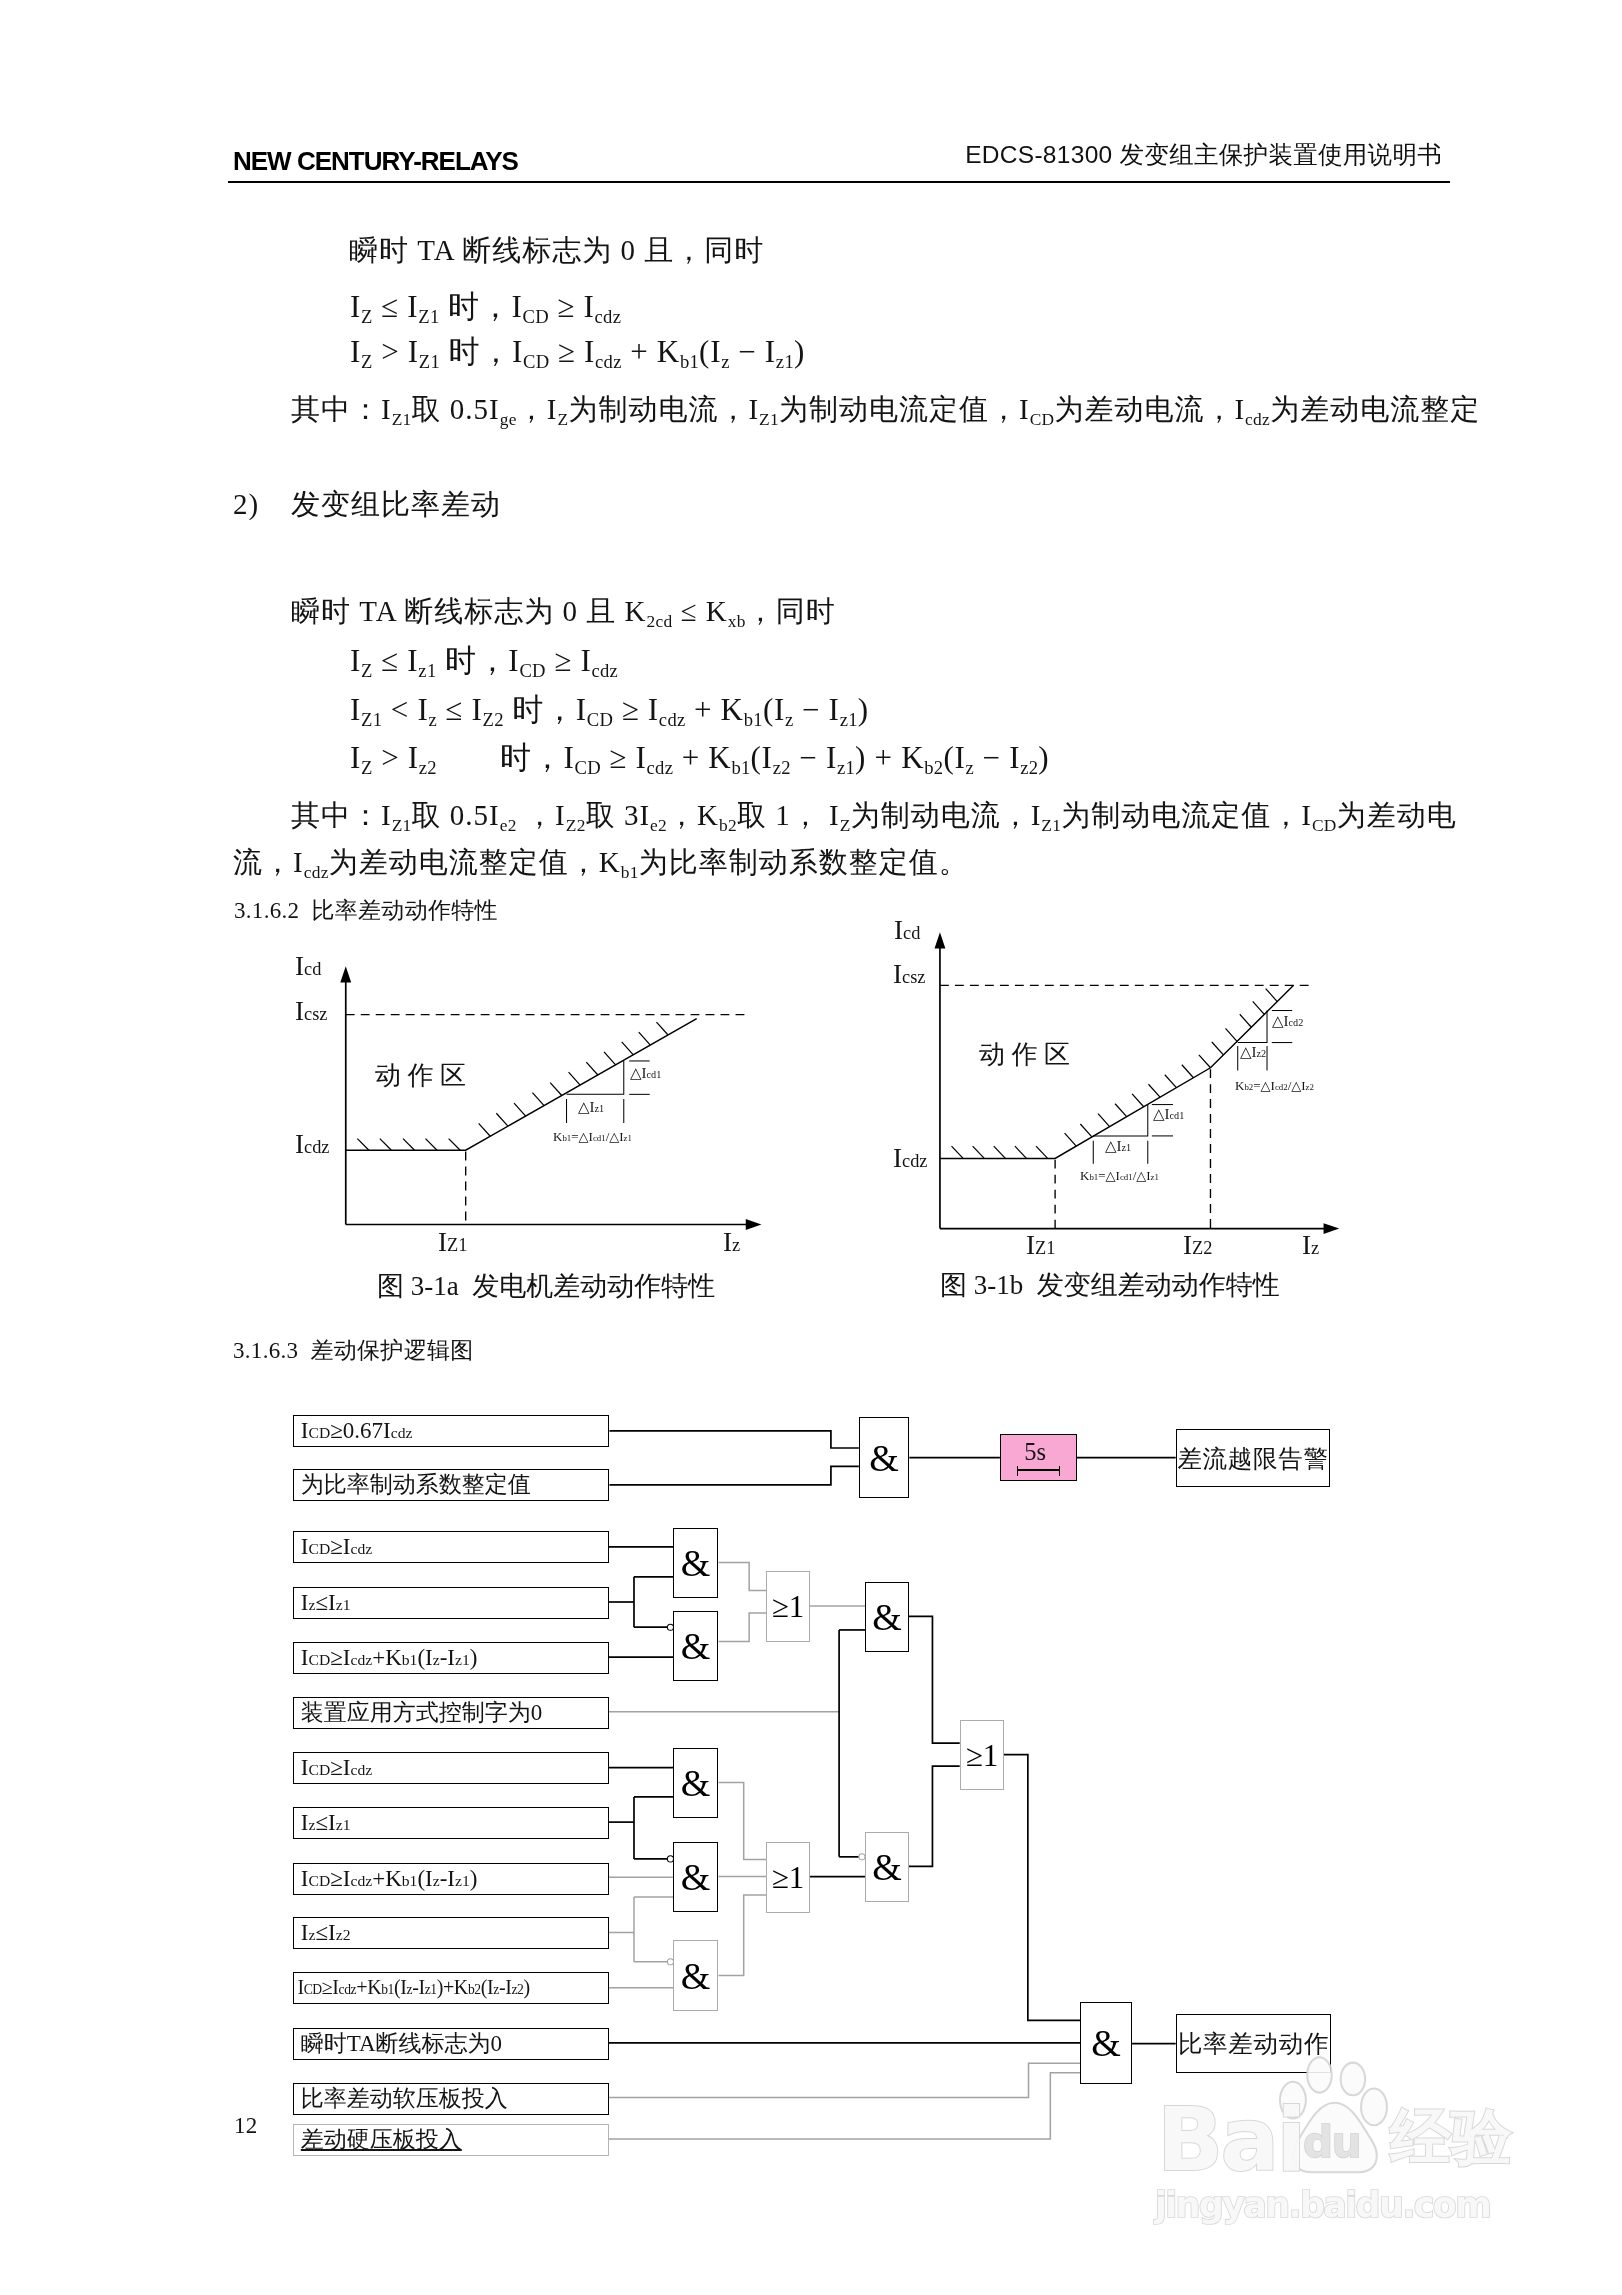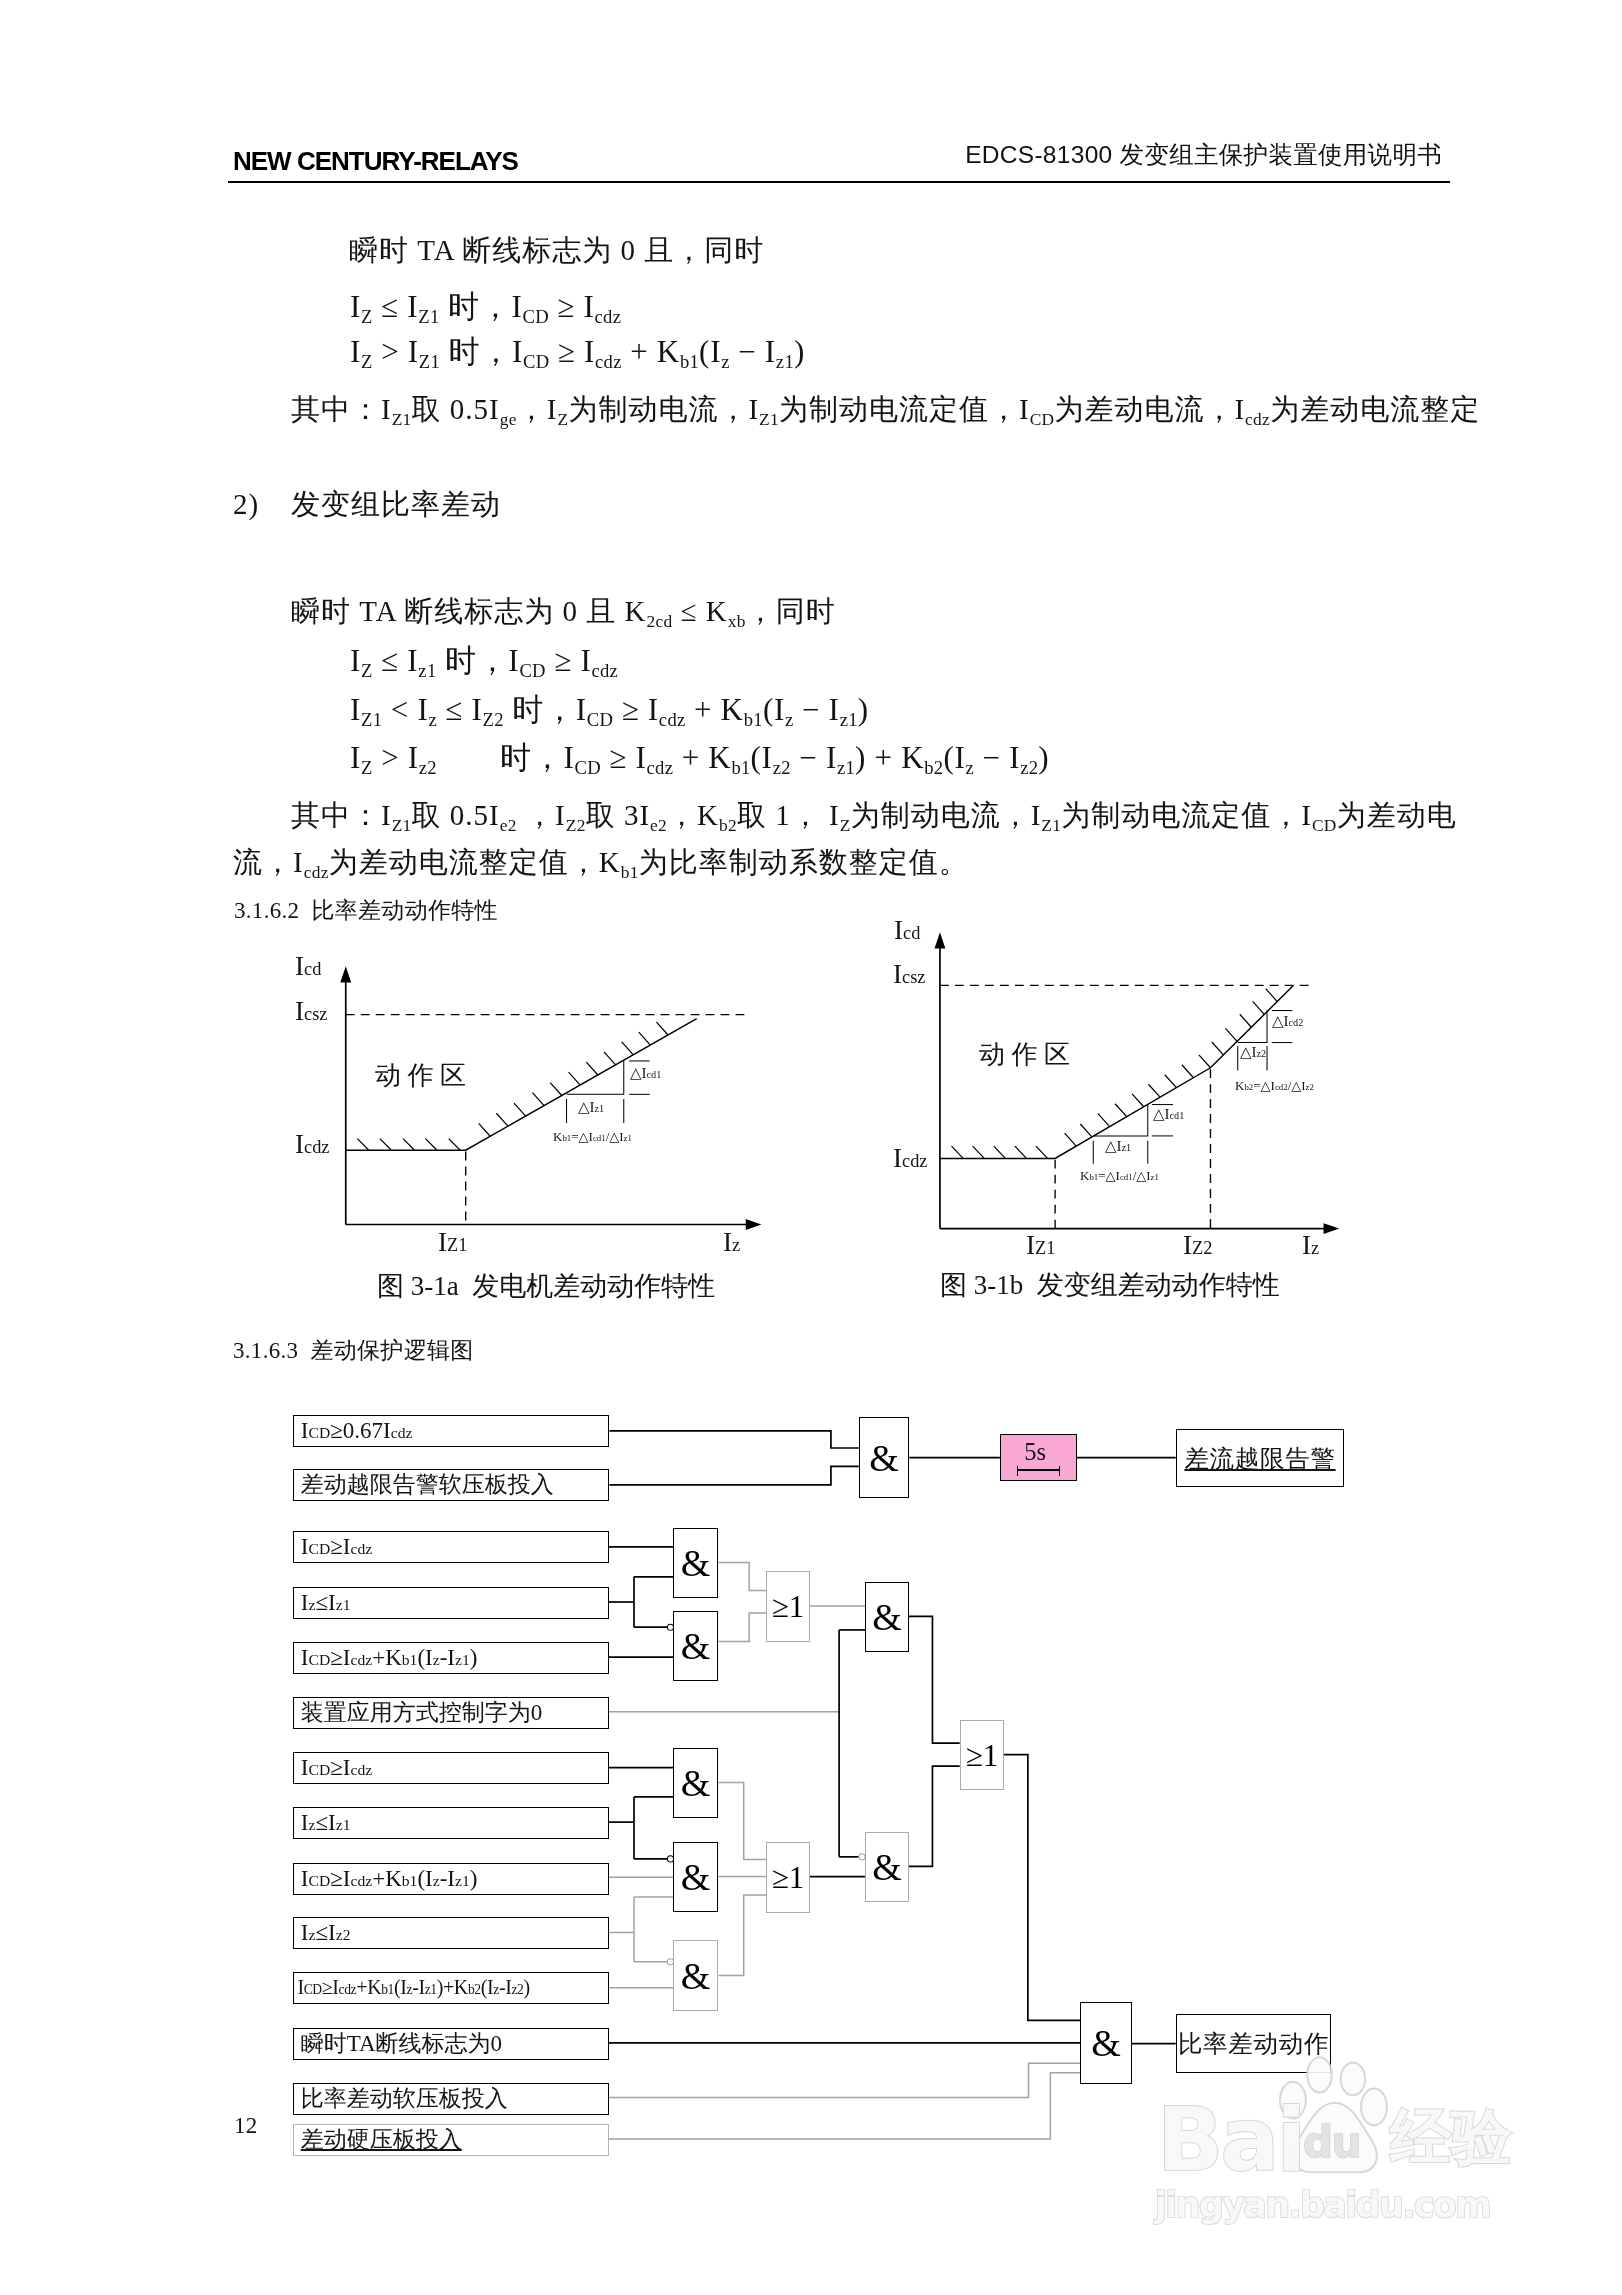--- a/index.html
+++ b/index.html
@@ -239,29 +239,29 @@
   <div class="abs tiny" style="left:1105px; top:1138px;"><span class="run">△I</span><span class="sm">z1</span></div>
   <div class="abs tiny2" style="left:1080px; top:1167px;"><span class="run">K</span><span class="sm">b1</span><span class="run">=△I</span><span class="sm">cd1</span><span class="run">/△I</span><span class="sm">z1</span></div>
   <div class="abs tiny" style="left:1272px; top:1013px;"><span class="run">△I</span><span class="sm">cd2</span></div>
   <div class="abs tiny" style="left:1240px; top:1044px;"><span class="run">△I</span><span class="sm">z2</span></div>
   <div class="abs tiny2" style="left:1235px; top:1077px;"><span class="run">K</span><span class="sm">b2</span><span class="run">=△I</span><span class="sm">cd2</span><span class="run">/△I</span><span class="sm">z2</span></div>
   <div class="abs caption" style="left:940px; top:1269px;">图 3-1b  发变组差动动作特性</div>
 
   <div class="abs title" style="left:233px; top:1334px;">3.1.6.3  差动保护逻辑图</div>
 
   <div class="lbox" style="top:1415px;"><span class="run">I</span><span class="sm">CD</span><span class="run">≥0.67I</span><span class="sm">cdz</span></div>
-  <div class="lbox" style="top:1469px;"><span class="run">差动越限告警软压板投入</span></div>
+  <div class="lbox" style="top:1469px;"><span class="run">为比率制动系数整定值</span></div>
   <div class="gate" style="left:859px; top:1417px; width:50px; height:81px;">&amp;</div>
   <div class="timer" style="left:1000px; top:1434px; width:77px; height:47px;">
     <div class="timer-lbl">5s</div>
     <div class="tbar">
         <div class="tbar-line"></div>
       </div>
   </div>
-  <div class="obox" style="left:1176px; top:1429px; width:168px; height:58px;text-decoration:underline;">差流越限告警</div>
+  <div class="obox" style="left:1176px; top:1429px; width:154px; height:58px;">差流越限告警</div>
 
   <div class="lbox" style="top:1531px;"><span class="run">I</span><span class="sm">CD</span><span class="run">≥I</span><span class="sm">cdz</span></div>
   <div class="lbox" style="top:1587px;"><span class="run">I</span><span class="sm">z</span><span class="run">≤I</span><span class="sm">z1</span></div>
   <div class="lbox" style="top:1642px;"><span class="run">I</span><span class="sm">CD</span><span class="run">≥I</span><span class="sm">cdz</span><span class="run">+K</span><span class="sm">b1</span><span class="run">(I</span><span class="sm">z</span><span class="run">-I</span><span class="sm">z1</span><span class="run">)</span></div>
   <div class="lbox" style="top:1697px;"><span class="run">装置应用方式控制字为0</span></div>
   <div class="lbox" style="top:1752px;"><span class="run">I</span><span class="sm">CD</span><span class="run">≥I</span><span class="sm">cdz</span></div>
   <div class="lbox" style="top:1807px;"><span class="run">I</span><span class="sm">z</span><span class="run">≤I</span><span class="sm">z1</span></div>
   <div class="lbox" style="top:1863px;"><span class="run">I</span><span class="sm">CD</span><span class="run">≥I</span><span class="sm">cdz</span><span class="run">+K</span><span class="sm">b1</span><span class="run">(I</span><span class="sm">z</span><span class="run">-I</span><span class="sm">z1</span><span class="run">)</span></div>
   <div class="lbox" style="top:1917px;"><span class="run">I</span><span class="sm">z</span><span class="run">≤I</span><span class="sm">z2</span></div>
   <div class="lbox tight" style="top:1972px;"><span class="run">I</span><span class="sm">CD</span><span class="run">≥I</span><span class="sm">cdz</span><span class="run">+K</span><span class="sm">b1</span><span class="run">(I</span><span class="sm">z</span><span class="run">-I</span><span class="sm">z1</span><span class="run">)+K</span><span class="sm">b2</span><span class="run">(I</span><span class="sm">z</span><span class="run">-I</span><span class="sm">z2</span><span class="run">)</span></div>

